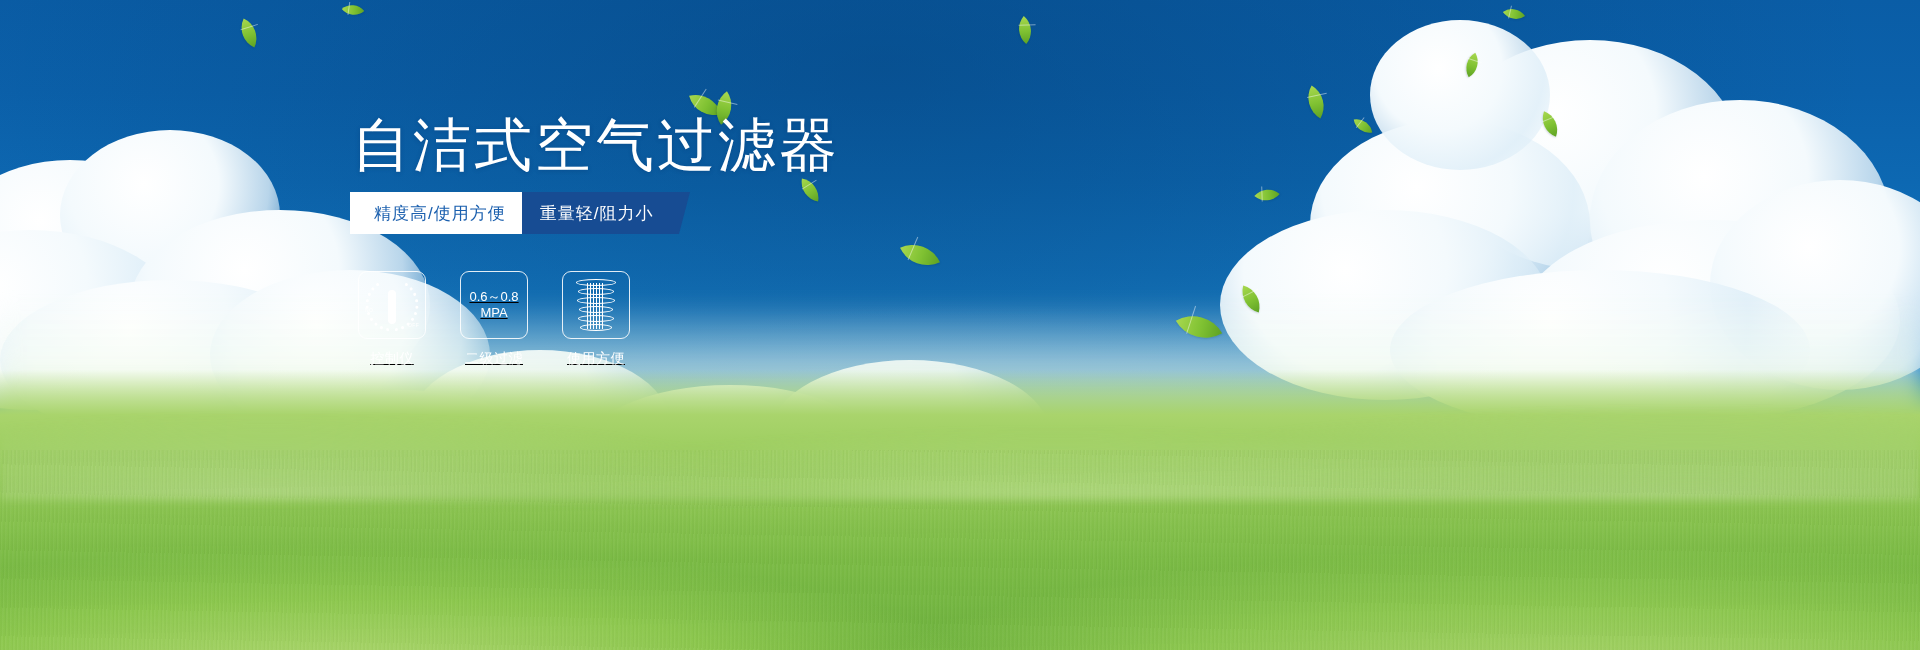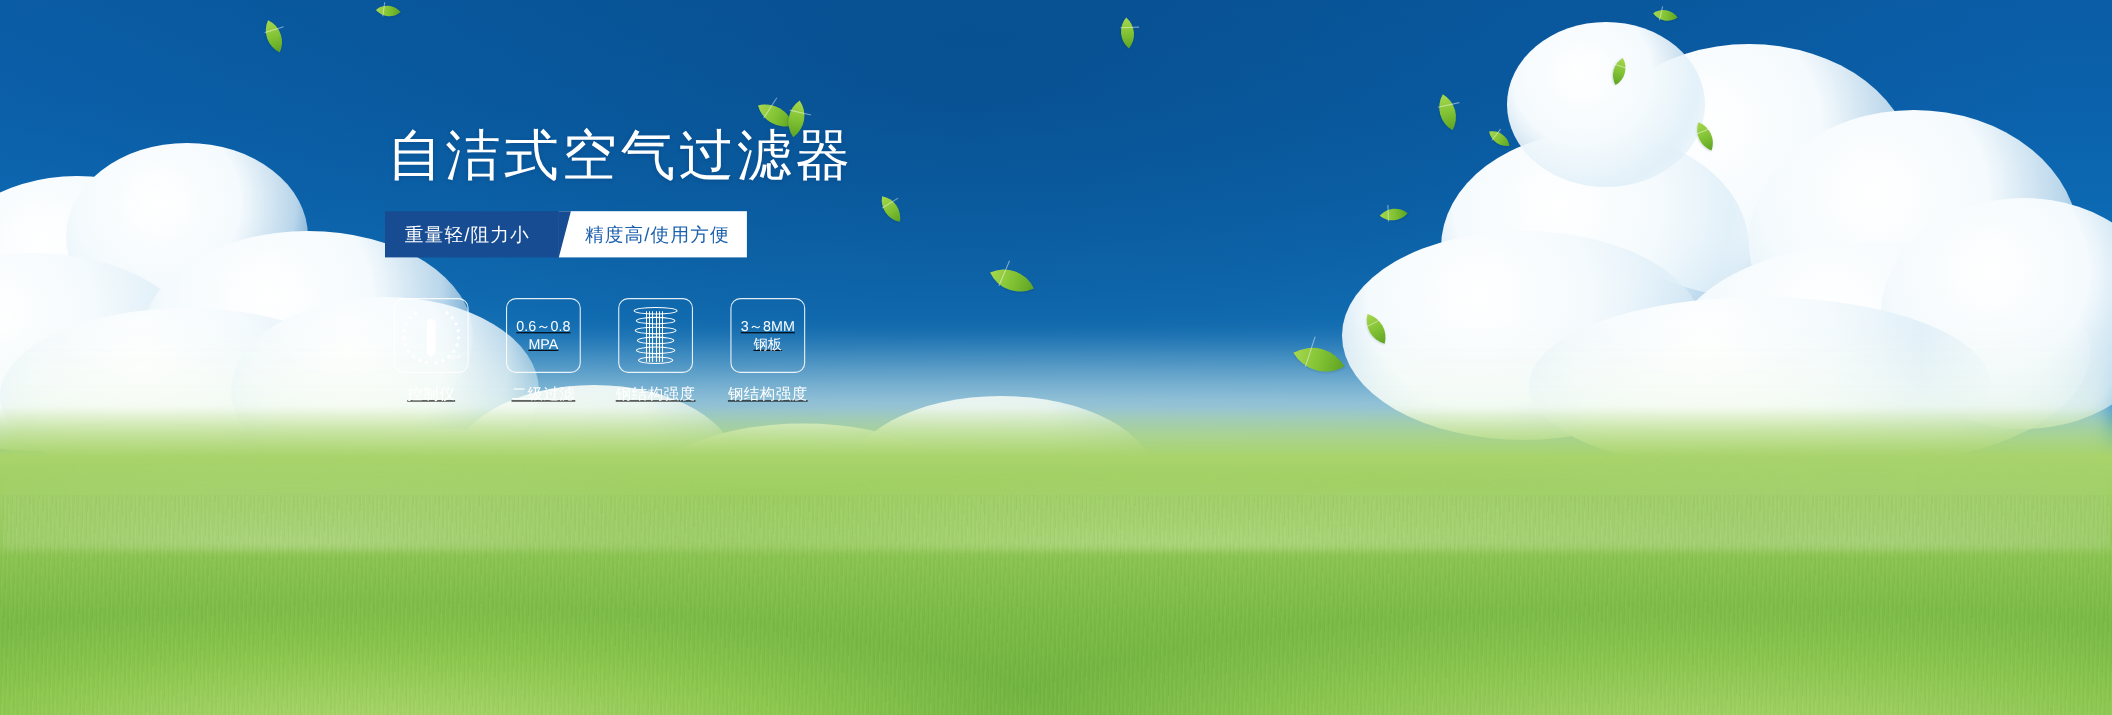--- a/index.html
+++ b/index.html
@@ -97,21 +97,21 @@
     transform: rotate(-42deg);
     transform-origin: left center;
   }
 
   
   .content { position:absolute; left:0; top:0; width:1920px; height:650px; }
 
   .title {
     position:absolute;
     left: 352px; top: 116px;
-    font-size: 50px;
+    font-size: 58px;
     line-height: 1;
     letter-spacing: 3px;
     color: #ffffff;
     font-weight: 400;
     white-space: nowrap;
     text-shadow: 0 1px 4px rgba(0,40,90,0.25);
   }
 
   .badges {
     position:absolute;
@@ -284,25 +284,25 @@
   <div class="leaf" style="left:1355px; top:118px; width:16px; height:16px; transform:rotate(-10deg);"></div>
   <div class="leaf" style="left:1463px; top:56px;  width:18px; height:18px; transform:rotate(60deg);"></div>
   <div class="leaf" style="left:1506px; top:6px;   width:16px; height:16px; transform:rotate(-35deg);"></div>
   <div class="leaf" style="left:1540px; top:114px; width:20px; height:20px; transform:rotate(20deg);"></div>
 
   <div class="content">
 
     <div class="title">自洁式空气过滤器</div>
 
     <div class="badges">
+      <div class="badge badge-light">
+        <span>精度高/使用方便</span>
+      </div>
       <div class="badge badge-dark">
         <span>重量轻/阻力小</span>
-      </div>
-      <div class="badge badge-light">
-        <span>精度高/使用方便</span>
       </div>
     </div>
 
     <div class="icon-row">
 
       <div class="icon-item">
         <div class="icon-box">
           <div class="dial">
             <div class="dial-bar"></div>
             <div class="dial-dot" style="transform:translate(-50%,-50%) rotate(35deg)  translateY(-25px);"></div>
@@ -347,29 +347,20 @@
           <div class="coil">
             <div class="coil-lines"></div>
             <div class="coil-ell" style="top:0px;  width:40px;"></div>
             <div class="coil-ell" style="top:9px;  width:36px;"></div>
             <div class="coil-ell" style="top:18px; width:38px;"></div>
             <div class="coil-ell" style="top:27px; width:34px;"></div>
             <div class="coil-ell" style="top:36px; width:36px;"></div>
             <div class="coil-ell" style="top:45px; width:32px;"></div>
           </div>
         </div>
-        <div class="icon-caption">钢结构强度</div>
-      </div>
-
-      <div class="icon-item">
-        <div class="icon-box">
-          <div class="icon-text">
-            <div>3～8MM</div>
-            <div>钢板</div>
-          </div>
-        </div>
-        <div class="icon-caption">钢结构强度</div>
-      </div>
+        <div class="icon-caption">使用方便</div>
+      </div>
+
 
 
     </div>
   </div>
 </div>
 
 </body></html>

